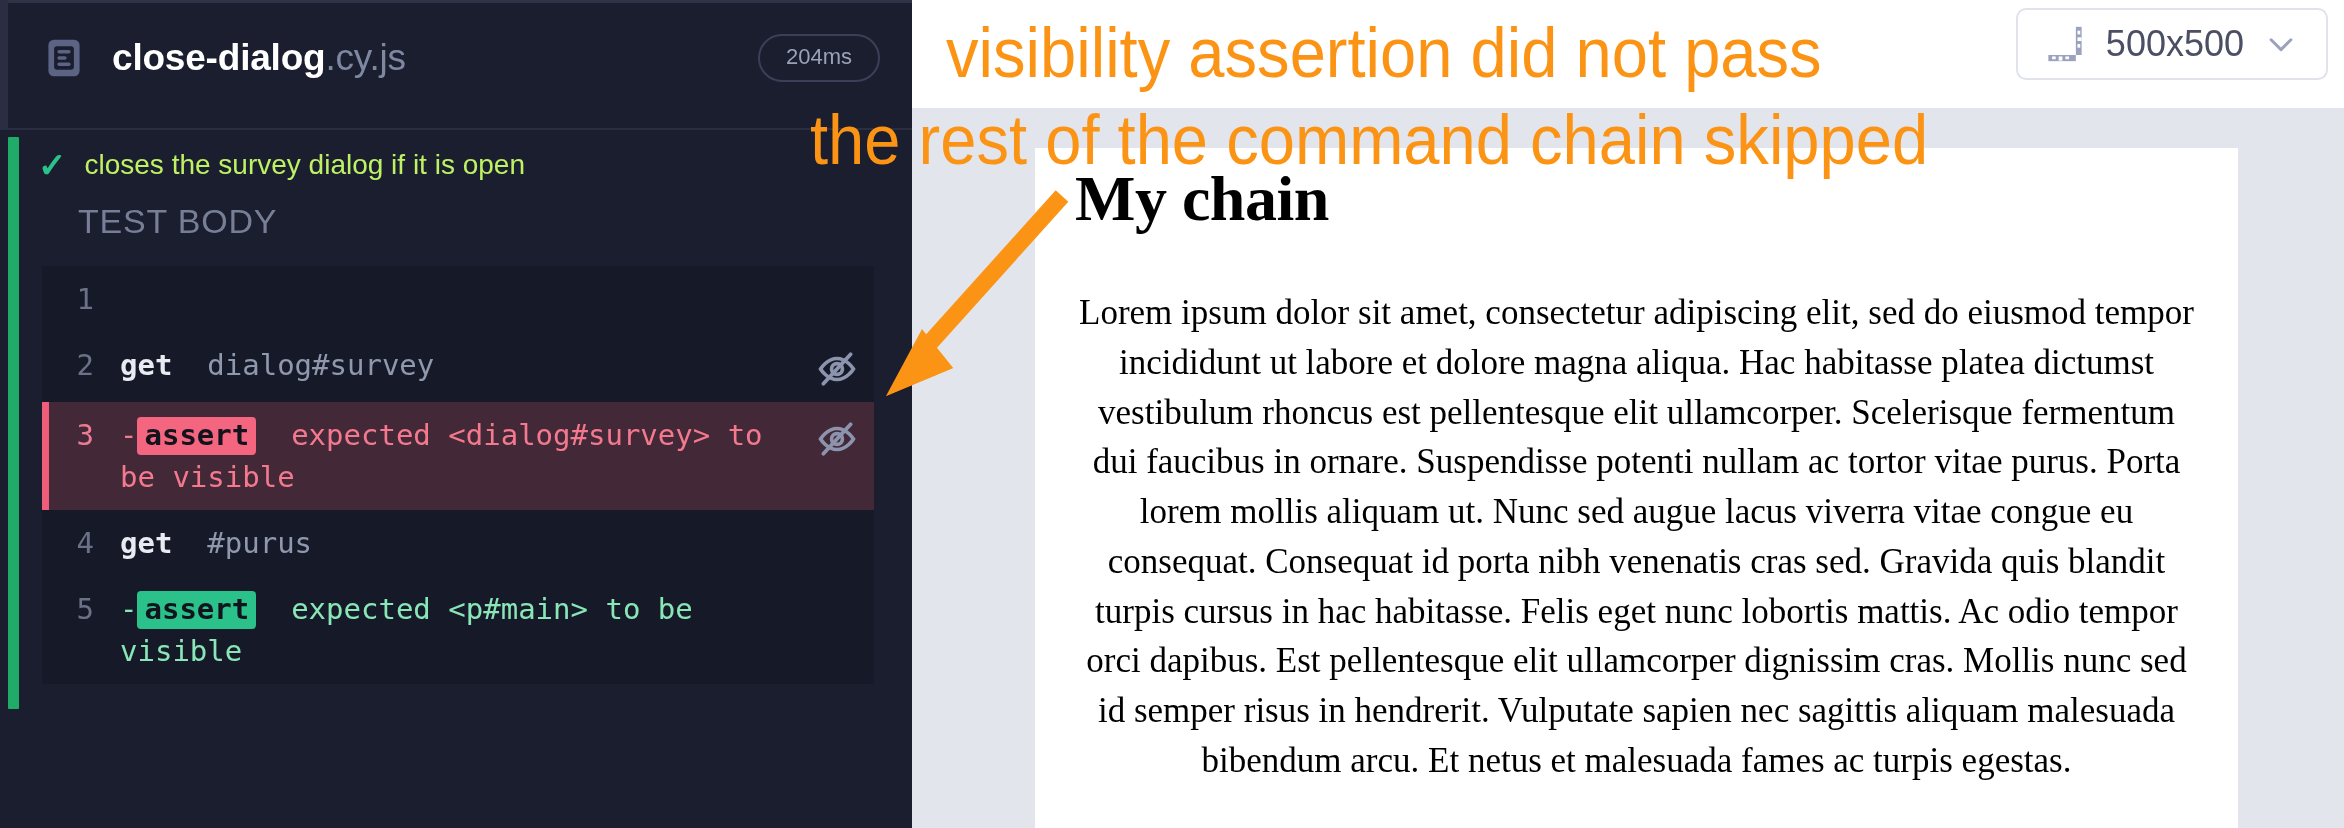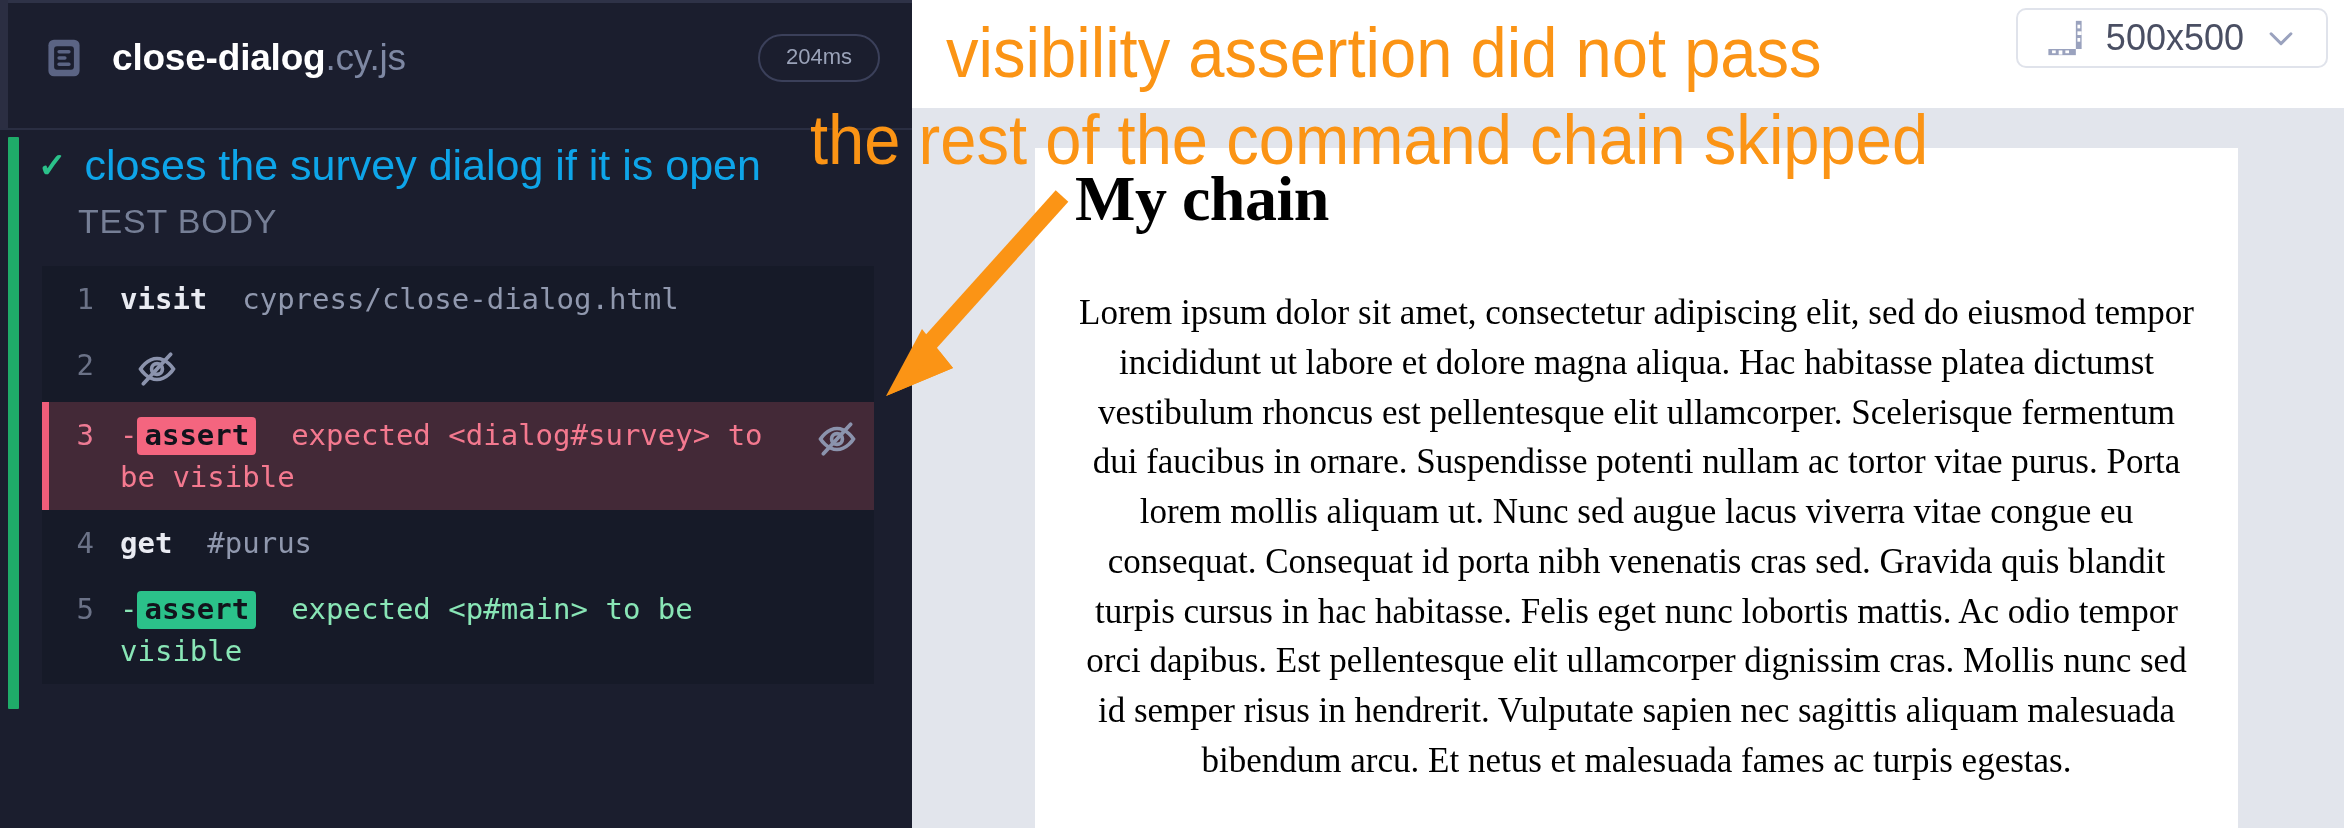--- a/index.html
+++ b/index.html
@@ -102,22 +102,22 @@
     height: 54px;
   }
   .check-mark {
     color: #2BC18A;
     font-size: 34px;
     line-height: 1;
     margin-right: 18px;
     font-weight: 700;
   }
   .test-title {
-    font-size: 43px;
-    color: #0ea5e9;
+    font-size: 28px;
+    color: #bef264;
     white-space: nowrap;
   }
   .test-body-label {
     position: absolute;
     left: 78px; top: 72px;
     font-size: 34px;
     letter-spacing: 0.8px;
     color: #767F96;
   }
 
@@ -211,21 +211,21 @@
   }
   .preview-topbar {
     position: absolute;
     left: 0; right: 0; top: 0;
     height: 108px;
     background: #FFFFFF;
   }
   .viewport-chip {
     position: absolute;
     right: 16px; top: 8px;
-    height: 60px;
+    height: 72px;
     box-sizing: border-box;
     display: flex;
     align-items: center;
     gap: 20px;
     padding: 0 28px 0 26px;
     border: 2px solid #E0E3EB;
     border-radius: 10px;
     background: #fff;
   }
   .viewport-chip .ruler { width: 42px; height: 42px; display:block; }
@@ -318,26 +318,26 @@
         <span class="check-mark">✓</span>
         <span class="test-title">closes the survey dialog if it is open</span>
       </div>
 
       <div class="test-body-label">TEST BODY</div>
 
       <div class="cmd-list">
 
         <div class="cmd-row">
           <span class="num">1</span>
-          <span class="body"><span class="method">visit</span>&nbsp;&nbsp;<span class="arg">cypress/close-dialog.html</span></span>
           <span class="eye"></span>
         </div>
 
         <div class="cmd-row">
           <span class="num">2</span>
+          <span class="body"><span class="method">get</span>&nbsp;&nbsp;<span class="arg">dialog#survey</span></span>
           <span class="eye">
             <svg width="42" height="42" viewBox="0 0 24 24" aria-hidden="true">
               <path d="M2.6 12s3.6-6 9.4-6 9.4 6 9.4 6-3.6 6-9.4 6S2.6 12 2.6 12Z" fill="none" stroke="#8B93AD" stroke-width="2.1" stroke-linecap="round"></path>
               <circle cx="12" cy="12" r="3.1" fill="none" stroke="#8B93AD" stroke-width="2.1"></circle>
               <line x1="4.2" y1="20.4" x2="19.8" y2="3.6" stroke="#8B93AD" stroke-width="2.2" stroke-linecap="round"></line>
             </svg>
           </span>
         </div>
 
         <div class="cmd-row failed">

